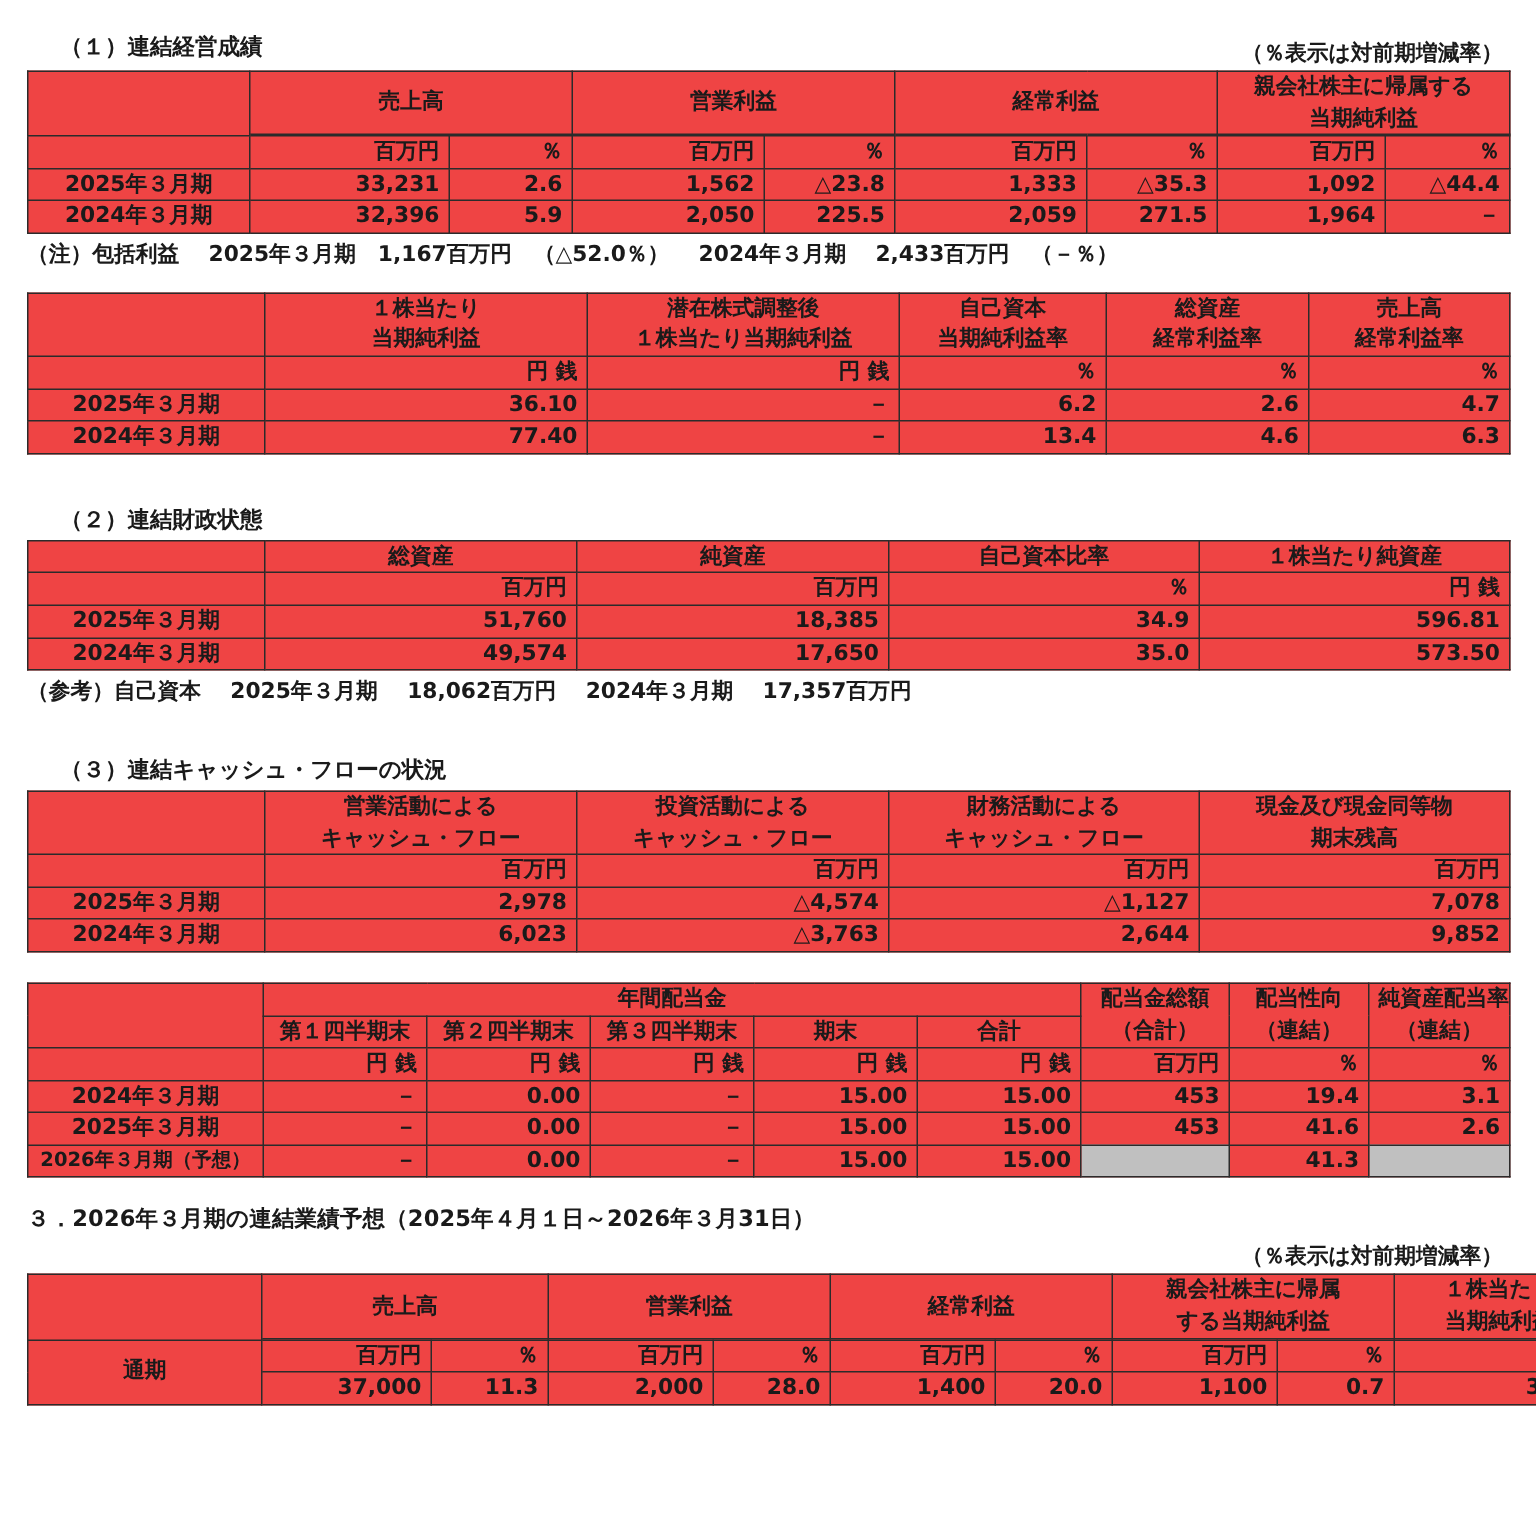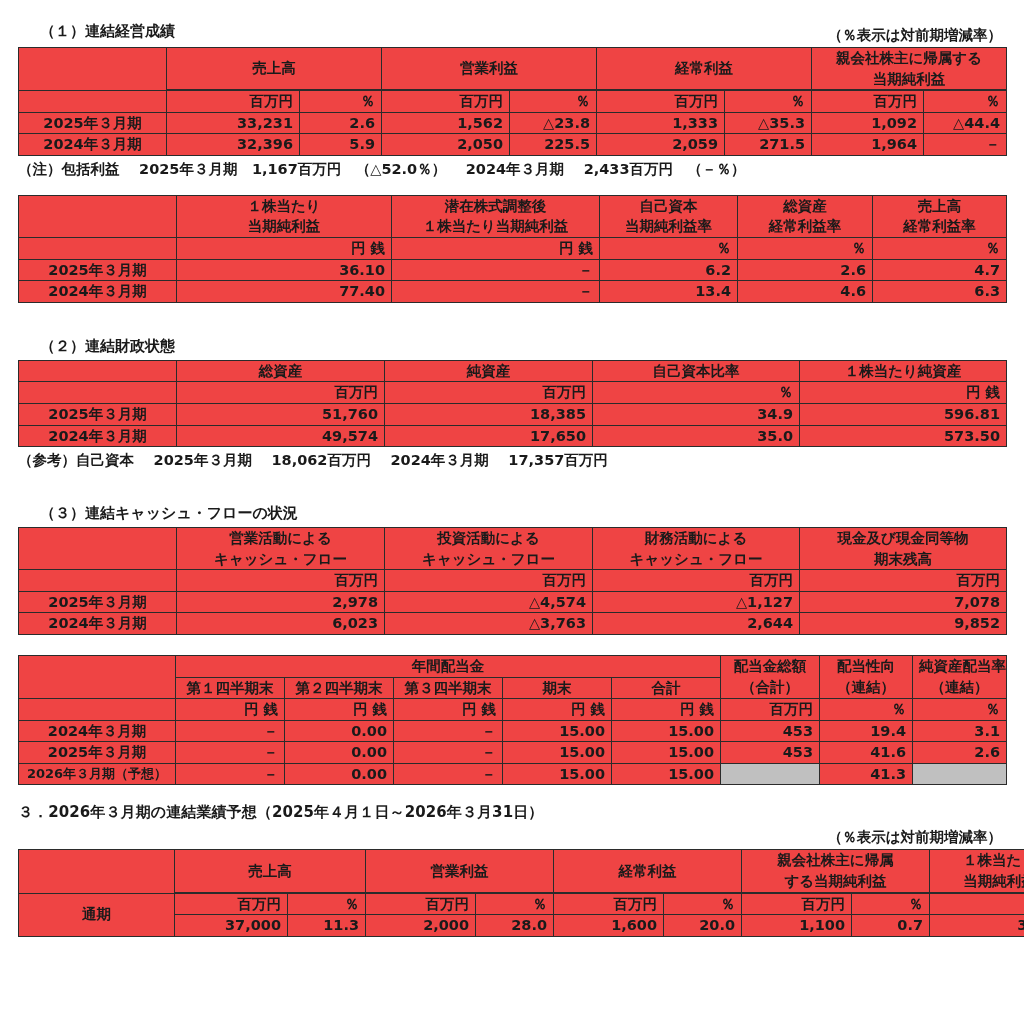--- a/index.html
+++ b/index.html
@@ -459,21 +459,21 @@
         <td class="num">％</td>
         <td class="num">百万円</td>
         <td class="num">％</td>
         <td class="num">円 銭</td>
       </tr>
       <tr>
         <td class="num">37,000</td>
         <td class="num">11.3</td>
         <td class="num">2,000</td>
         <td class="num">28.0</td>
-        <td class="num">1,600</td>
+        <td class="num">1,400</td>
         <td class="num">20.0</td>
         <td class="num">1,100</td>
         <td class="num">0.7</td>
         <td class="num">36.34</td>
       </tr>
     </tbody>
   </table>
 
 </div>
 

